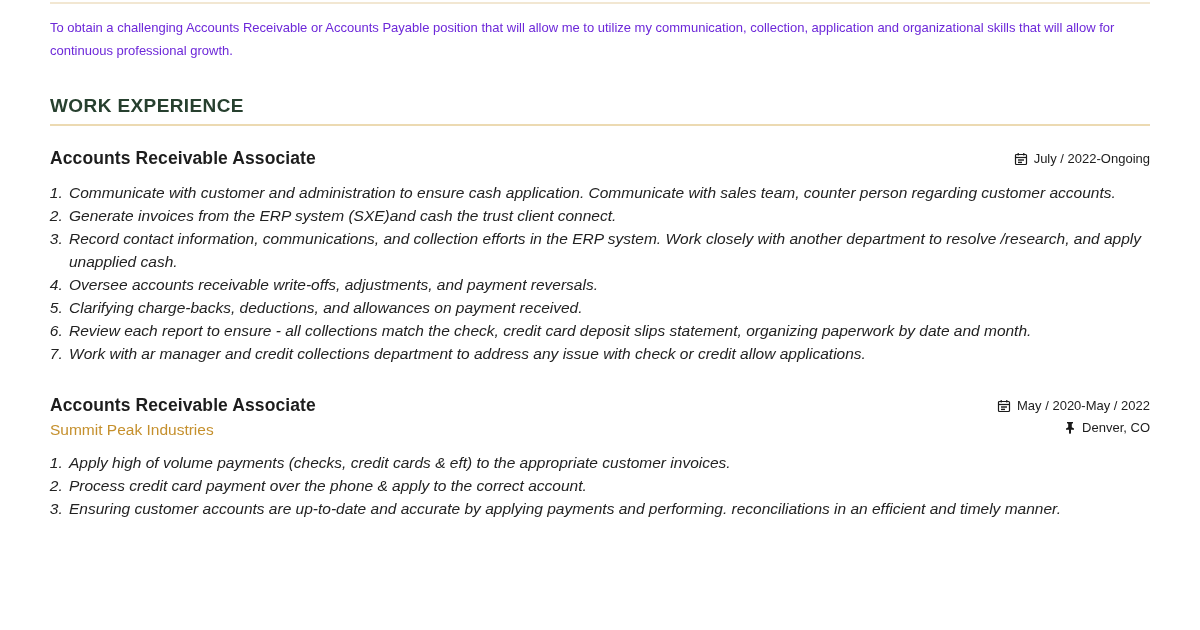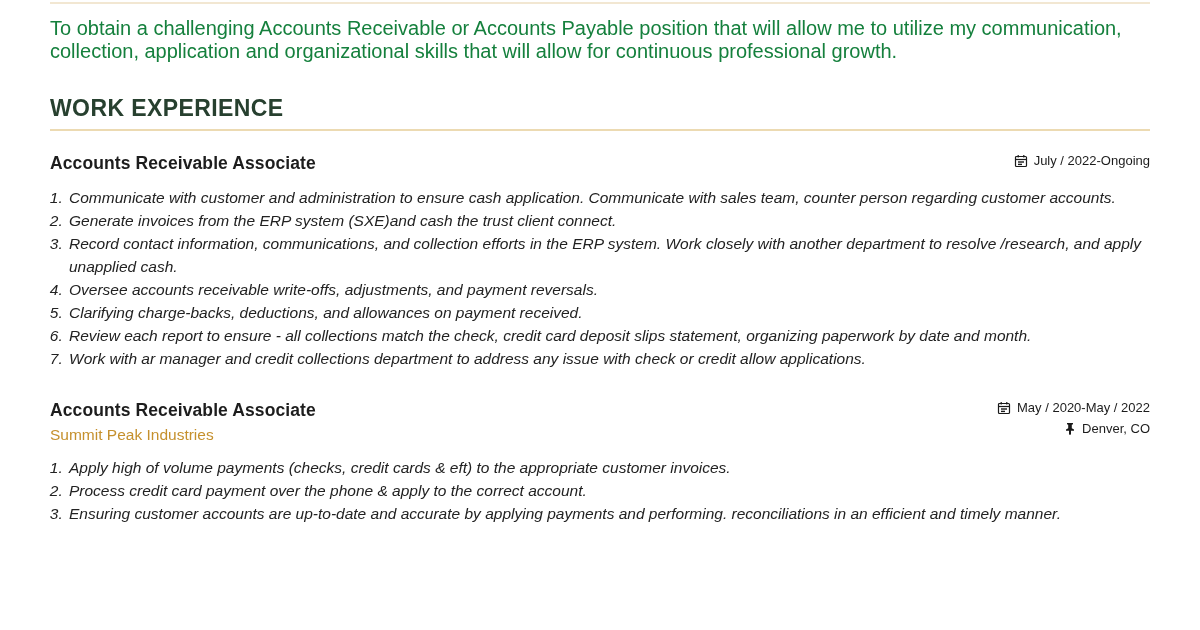--- a/index.html
+++ b/index.html
@@ -12,46 +12,46 @@
   .page { padding: 0 50px; }
 
   .top-divider {
     height: 2px;
     background: #f2e7d2;
     margin-top: 2px;
   }
 
   .objective {
     margin-top: 13px;
-    font-size: 20px;
+    font-size: 13px;
     line-height: 22.5px;
-    color: #15803d;
+    color: #6d28d9;
     max-width: 1085px;
   }
 
   .section-title {
     margin-top: 33px;
-    font-size: 23px;
+    font-size: 19px;
     font-weight: 600;
     letter-spacing: 0.4px;
     color: #27402f;
   }
   .section-underline {
     height: 2px;
     background: #ecdab2;
     margin-top: 7px;
   }
 
   .job { margin-top: 22px; }
   .job + .job { margin-top: 30px; }
 
   .job-row {
     display: flex;
     justify-content: space-between;
-    align-items: flex-start;
+    align-items: center;
   }
   .job-title {
     font-size: 17.5px;
     font-weight: 700;
     color: #1d1d1d;
     letter-spacing: 0.1px;
   }
   .job-company {
     margin-top: 5px;
     font-size: 15.5px;

